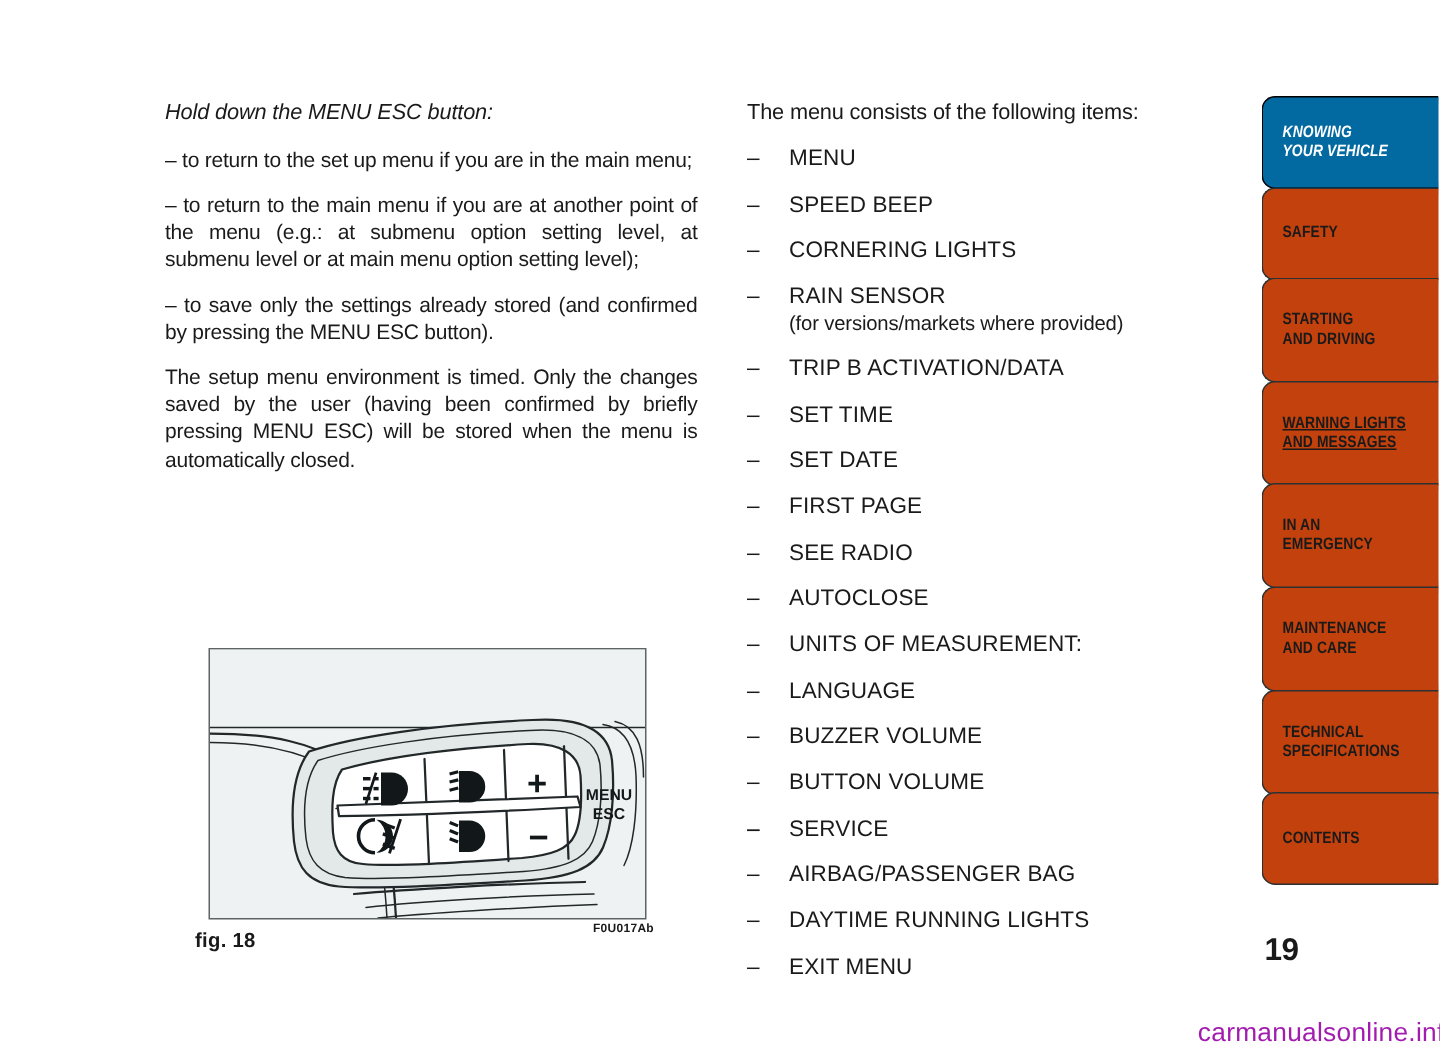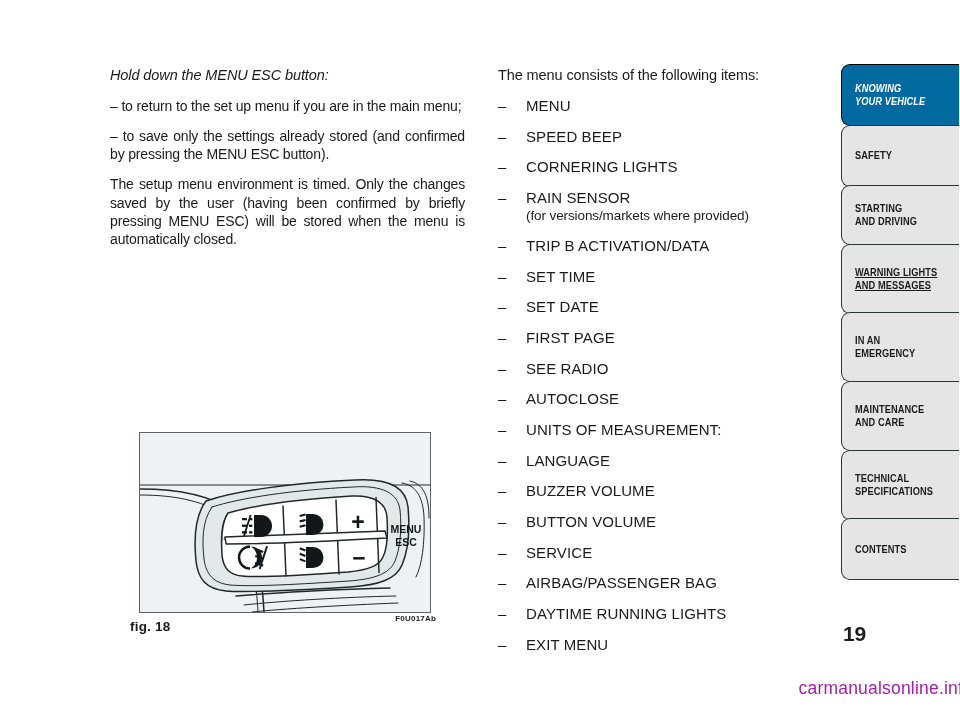--- a/index.html
+++ b/index.html
@@ -142,21 +142,21 @@
     top: 64px;
     width: 140px;
   }
   .tab {
     position: relative;
     box-sizing: border-box;
     width: 118px;
     border: 1.4px solid #2c3133;
     border-right: none;
     border-radius: 9px 0 0 9px;
-    background: #e5e5e5;
+    background: #c2410c;
     padding: 0 0 0 13px;
     display: flex;
     align-items: center;
     margin-top: -1.4px;
   }
   .tab:first-child { margin-top: 0; }
   .tab .tab-label {
     font-size: 11px;
     font-weight: bold;
     line-height: 1.18;
@@ -198,20 +198,21 @@
   }
 </style>
 </head>
 <body>
 
 <div class="page">
 
   <div class="col-left">
     <p class="lead">Hold down the MENU ESC button:</p>
     <p class="para">– to return to the set up menu if you are in the main menu;</p>
+    <p class="para">– to return to the main menu if you are at another point of the menu (e.g.: at submenu option setting level, at submenu level or at main menu option setting level);</p>
     <p class="para">– to save only the settings already stored (and confirmed by pressing the MENU ESC button).</p>
     <p class="para">The setup menu environment is timed. Only the changes saved by the user (having been confirmed by briefly pressing MENU ESC) will be stored when the menu is automatically closed.</p>
   </div>
 
   <div class="col-right">
     <p class="intro">The menu consists of the following items:</p>
     <ul class="menu-list" id="menu-list">
         <li><span class="dash">–</span><span>MENU</span></li>
         <li><span class="dash">–</span><span>SPEED BEEP</span></li>
         <li><span class="dash">–</span><span>CORNERING LIGHTS</span></li>
@@ -335,21 +336,21 @@
   </div>
 
   <div class="tabs" id="tabs">
       <div class="tab active" style="height: 62px;">
         <span class="tab-label">KNOWING
 YOUR VEHICLE</span>
       </div>
       <div class="tab" style="height: 62px;">
         <span class="tab-label">SAFETY</span>
       </div>
-      <div class="tab" style="height: 60px;">
+      <div class="tab" style="height: 70px;">
         <span class="tab-label">STARTING
 AND DRIVING</span>
       </div>
       <div class="tab" style="height: 70px; text-decoration: underline;">
         <span class="tab-label">WARNING LIGHTS
 AND MESSAGES</span>
       </div>
       <div class="tab" style="height: 70px;">
         <span class="tab-label">IN AN
 EMERGENCY</span>

